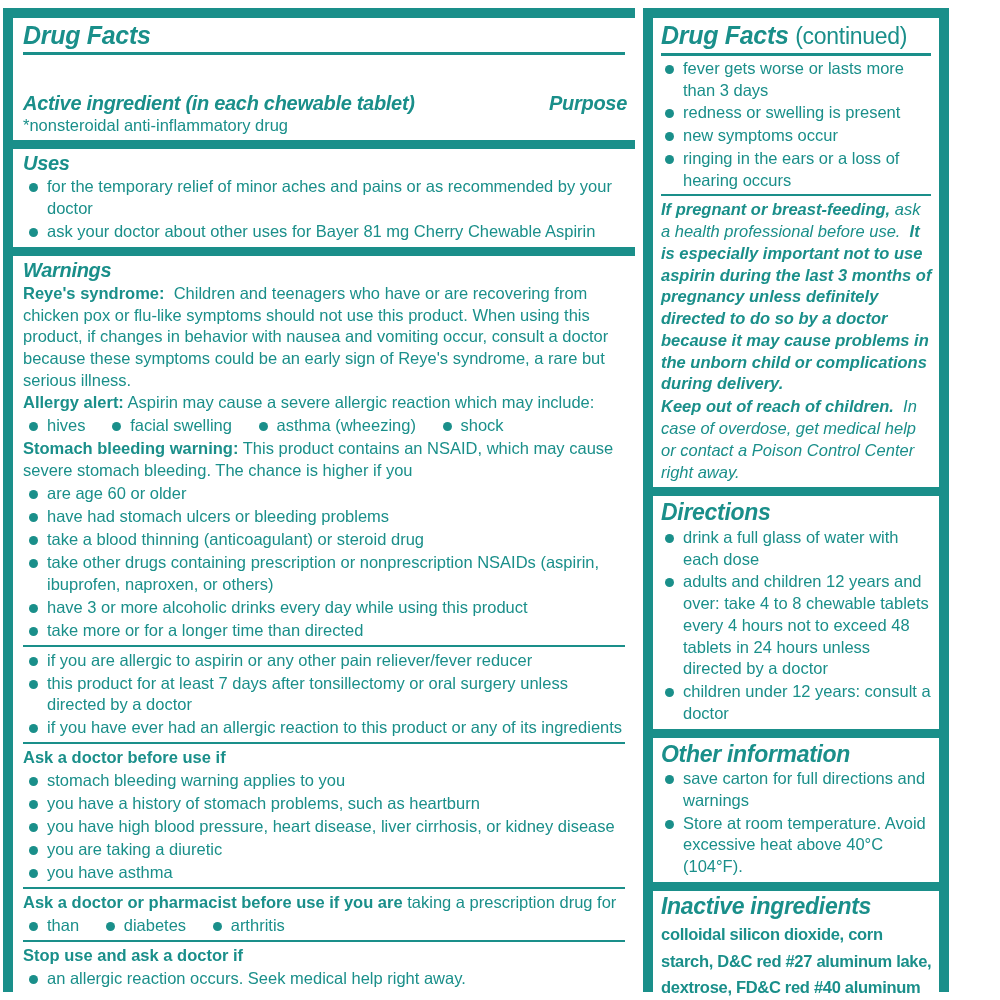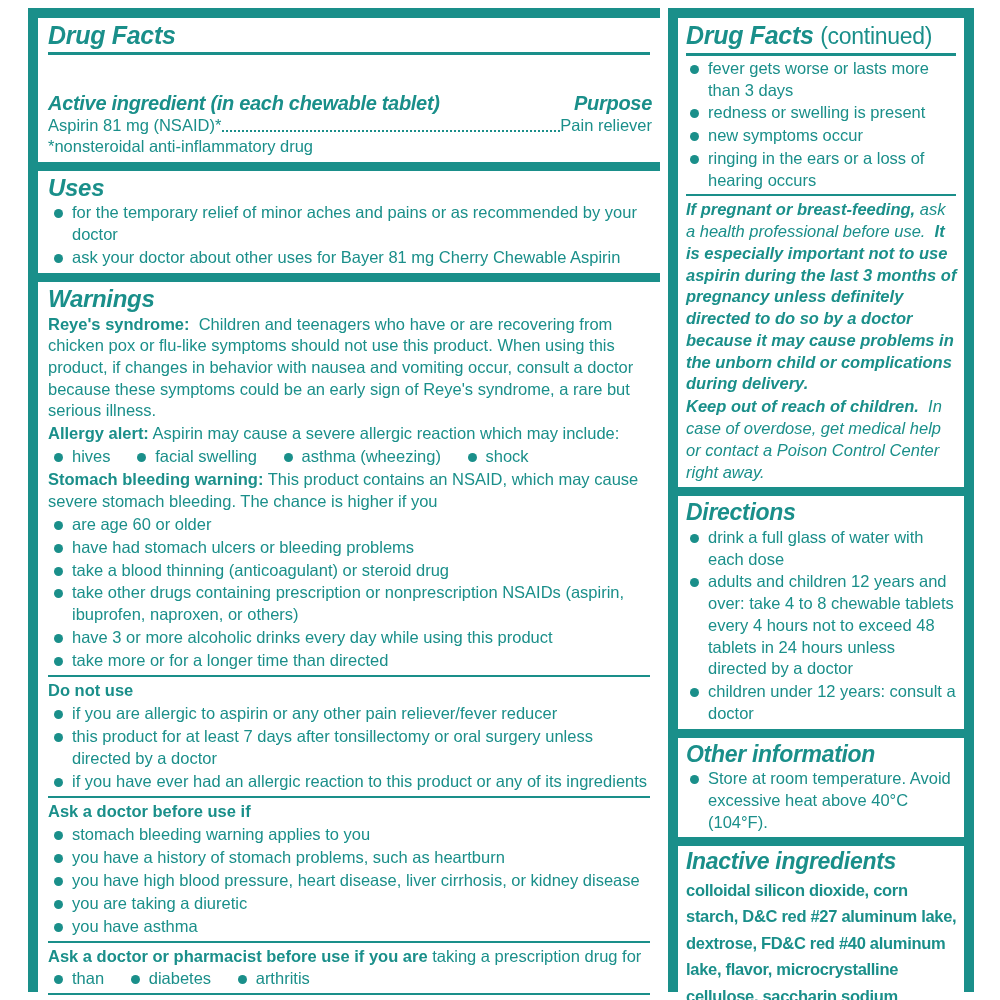--- a/index.html
+++ b/index.html
@@ -5,21 +5,21 @@
   * { box-sizing: border-box; margin: 0; padding: 0; }
   html, body {
     width: 1000px; height: 1000px;
     background: #ffffff;
     font-family: "Liberation Sans", sans-serif;
     color: #1a8f8a;
     overflow: hidden;
   }
   .label {
     position: absolute;
-    left: 28px; top: 8px;
+    left: 3px; top: 8px;
     width: 962px; height: 984px;
     display: flex;
     gap: 0;
   }
 
   
   .col-left {
     width: 632px;
     border: 10px solid #1a8f8a;
     border-right: none;
@@ -46,21 +46,21 @@
     letter-spacing: -0.3px; line-height: 1.12;
     padding: 1px 0 2px 2px;
   }
   h1.df .cont {
     font-style: normal; font-weight: normal; font-size: 23px;
   }
   .rule-med { border-bottom: 3px solid #1a8f8a; margin: 1px 2px 2px 2px; }
   .rule-thin { border-bottom: 2px solid #1a8f8a; margin: 3px 2px 3px 2px; }
 
   h2.sec {
-    font-size: 24px; font-style: italic; font-weight: bold;
+    font-size: 20px; font-style: italic; font-weight: bold;
     letter-spacing: -0.3px; line-height: 1.15;
     padding-left: 2px; padding-top: 1px;
   }
   .ai-row {
     display: flex; justify-content: space-between; align-items: baseline;
     font-size: 20px; font-style: italic; font-weight: bold;
     letter-spacing: -0.3px; padding-left: 2px; line-height: 1.2; margin-top: 36px;
   }
   .plain {
     font-size: 16.5px; line-height: 1.3; padding-left: 2px;
@@ -125,25 +125,20 @@
 
   <div class="col-left">
 
     <div class="box">
       <h1 class="df">Drug Facts</h1>
       <div class="rule-med"></div>
 
       <div class="ai-row">
         <span>Active ingredient (in each chewable tablet)</span>
         <span>Purpose</span>
-      </div>
-      <div class="dotrow">
-        <span>Aspirin 81 mg (NSAID)*</span>
-        <span class="leader"></span>
-        <span>Pain reliever</span>
       </div>
       <div class="plain">*nonsteroidal anti-inflammatory drug</div>
     </div>
 
     <div class="band"></div>
 
     <div class="box">
       <h2 class="sec">Uses</h2>
       <ul>
         <li class="b">for the temporary relief of minor aches and pains or as recommended by your doctor</li>
@@ -171,21 +166,20 @@
         <li class="b">are age 60 or older</li>
         <li class="b">have had stomach ulcers or bleeding problems</li>
         <li class="b">take a blood thinning (anticoagulant) or steroid drug</li>
         <li class="b">take other drugs containing prescription or nonprescription NSAIDs (aspirin, ibuprofen, naproxen, or others)</li>
         <li class="b">have 3 or more alcoholic drinks every day while using this product</li>
         <li class="b">take more or for a longer time than directed</li>
       </ul>
 
       <div class="rule-thin"></div>
 
-      <div class="para bold">Do not use</div>
       <ul>
         <li class="b">if you are allergic to aspirin or any other pain reliever/fever reducer</li>
         <li class="b">this product for at least 7 days after tonsillectomy or oral surgery unless directed by a doctor</li>
         <li class="b">if you have ever had an allergic reaction to this product or any of its ingredients</li>
       </ul>
 
       <div class="rule-thin"></div>
 
       <div class="para bold">Ask a doctor before use if</div>
       <ul>
@@ -245,20 +239,21 @@
         <li class="b">adults and children 12 years and over: take 4 to 8 chewable tablets every 4 hours not to exceed 48 tablets in 24 hours unless directed by a doctor</li>
         <li class="b">children under 12 years: consult a doctor</li>
       </ul>
     </div>
 
     <div class="band"></div>
 
     <div class="box">
       <h2 class="sec">Other information</h2>
       <ul>
+        <li class="b">save carton for full directions and warnings</li>
         <li class="b">Store at room temperature. Avoid excessive heat above 40°C (104°F).</li>
       </ul>
     </div>
 
     <div class="band"></div>
 
     <div class="box">
       <div class="ii-head"><span>Inactive ingredients</span> <span class="rest">colloidal silicon dioxide, corn starch, D&amp;C red #27 aluminum lake, dextrose, FD&amp;C red #40 aluminum lake, flavor, microcrystalline cellulose, saccharin sodium</span></div>
     </div>
 

